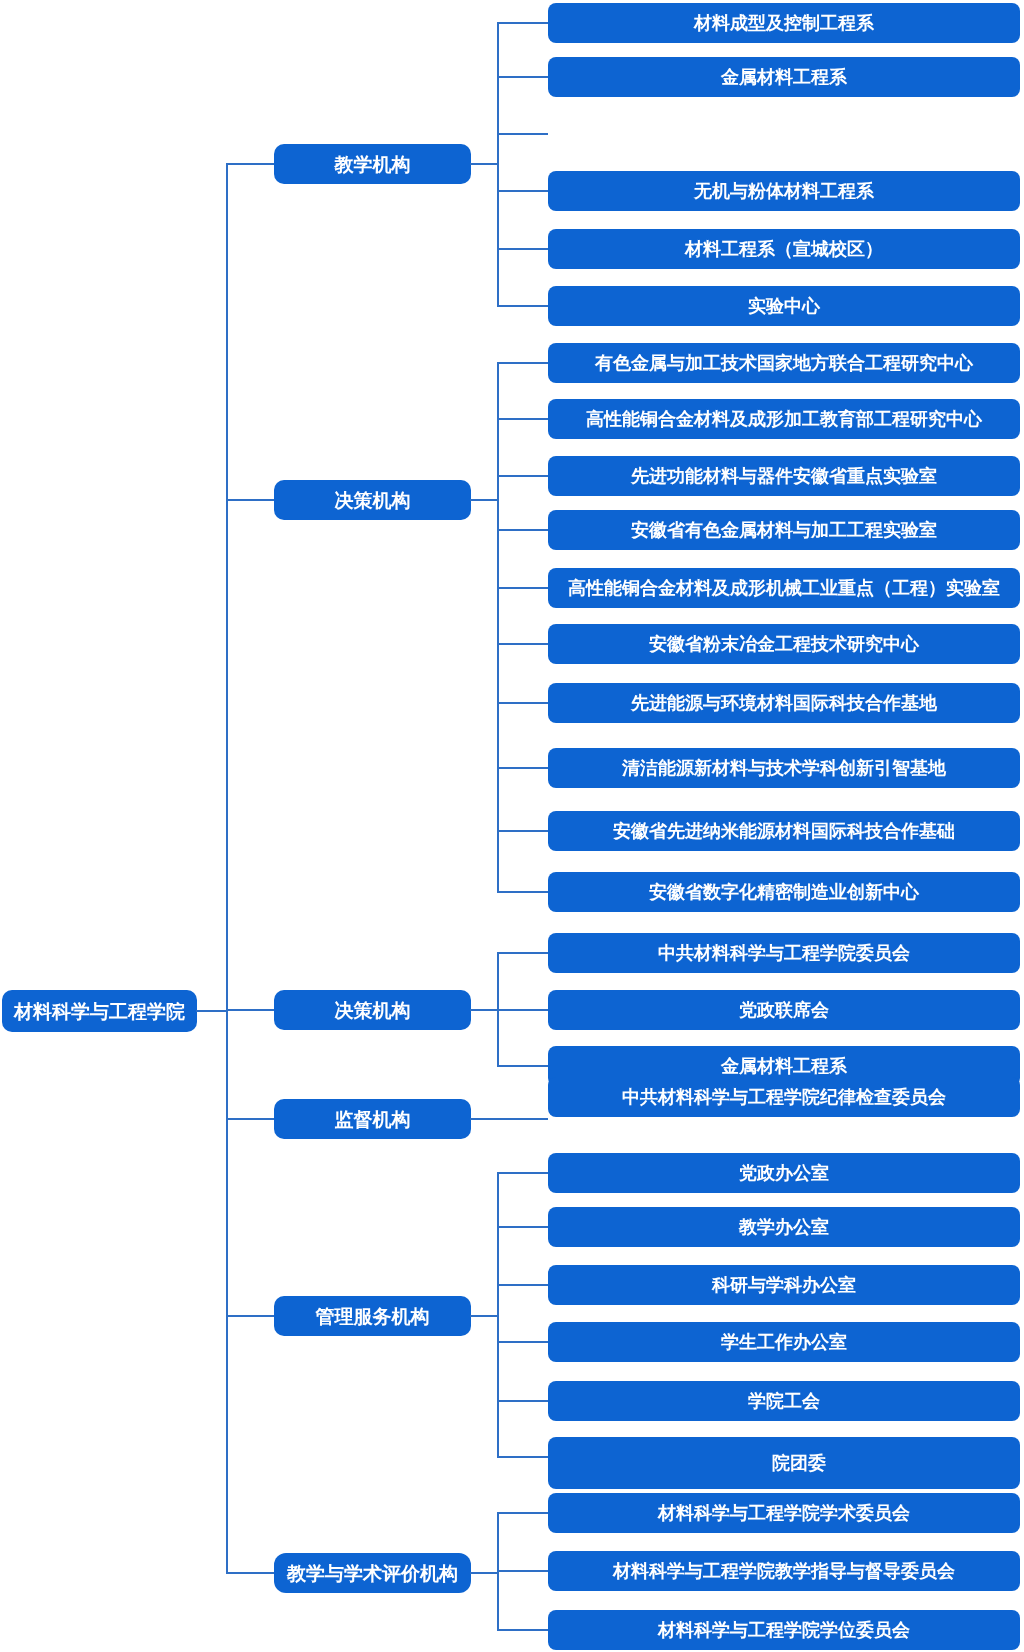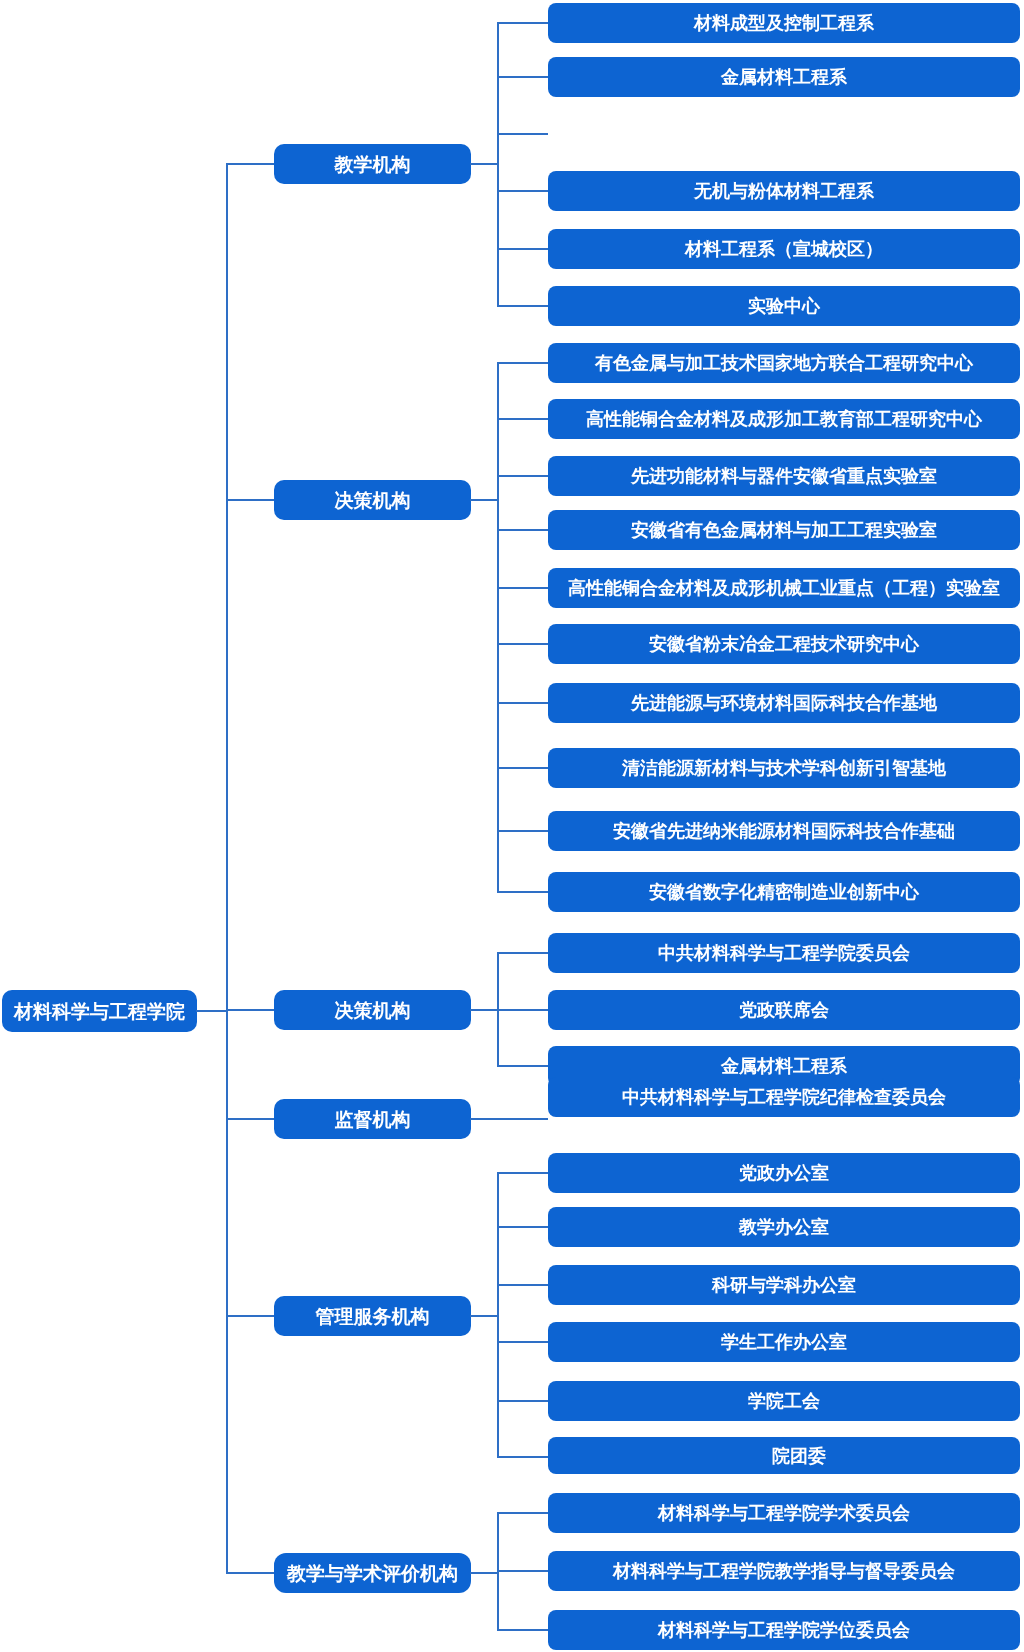--- a/index.html
+++ b/index.html
@@ -93,21 +93,21 @@
     <div class="node leaf" style="left: 548px; top: 1153px; width: 472px; height: 40px;">党政办公室</div>
     <div class="line" style="left: 497px; top: 1226.25px; width: 51px; height: 1.5px;"></div>
     <div class="node leaf" style="left: 548px; top: 1207px; width: 472px; height: 40px;">教学办公室</div>
     <div class="line" style="left: 497px; top: 1284.25px; width: 51px; height: 1.5px;"></div>
     <div class="node leaf" style="left: 548px; top: 1265px; width: 472px; height: 40px;">科研与学科办公室</div>
     <div class="line" style="left: 497px; top: 1341.25px; width: 51px; height: 1.5px;"></div>
     <div class="node leaf" style="left: 548px; top: 1322px; width: 472px; height: 40px;">学生工作办公室</div>
     <div class="line" style="left: 497px; top: 1400.25px; width: 51px; height: 1.5px;"></div>
     <div class="node leaf" style="left: 548px; top: 1381px; width: 472px; height: 40px;">学院工会</div>
     <div class="line" style="left: 497px; top: 1456.25px; width: 51px; height: 1.5px;"></div>
-    <div class="node leaf" style="left: 548px; top: 1437px; width: 472px; height: 37px; padding-left: 38px;">院团委</div>
+    <div class="node leaf" style="left: 548px; top: 1437px; width: 472px; height: 52px; padding-left: 38px;">院团委</div>
     <div class="line" style="left: 226px; top: 1572.25px; width: 48px; height: 1.5px;"></div>
     <div class="node cat" style="left: 274px; top: 1553px; width: 197px; height: 40px; border-radius: 12px;">教学与学术评价机构</div>
     <div class="line" style="left: 470px; top: 1572.25px; width: 28px; height: 1.5px;"></div>
     <div class="line" style="left: 497.25px; top: 1512px; width: 1.5px; height: 119px;"></div>
     <div class="line" style="left: 497px; top: 1512.25px; width: 51px; height: 1.5px;"></div>
     <div class="node leaf" style="left: 548px; top: 1493px; width: 472px; height: 40px;">材料科学与工程学院学术委员会</div>
     <div class="line" style="left: 497px; top: 1570.25px; width: 51px; height: 1.5px;"></div>
     <div class="node leaf" style="left: 548px; top: 1551px; width: 472px; height: 40px;">材料科学与工程学院教学指导与督导委员会</div>
     <div class="line" style="left: 497px; top: 1629.25px; width: 51px; height: 1.5px;"></div>
     <div class="node leaf" style="left: 548px; top: 1610px; width: 472px; height: 40px;">材料科学与工程学院学位委员会</div>

